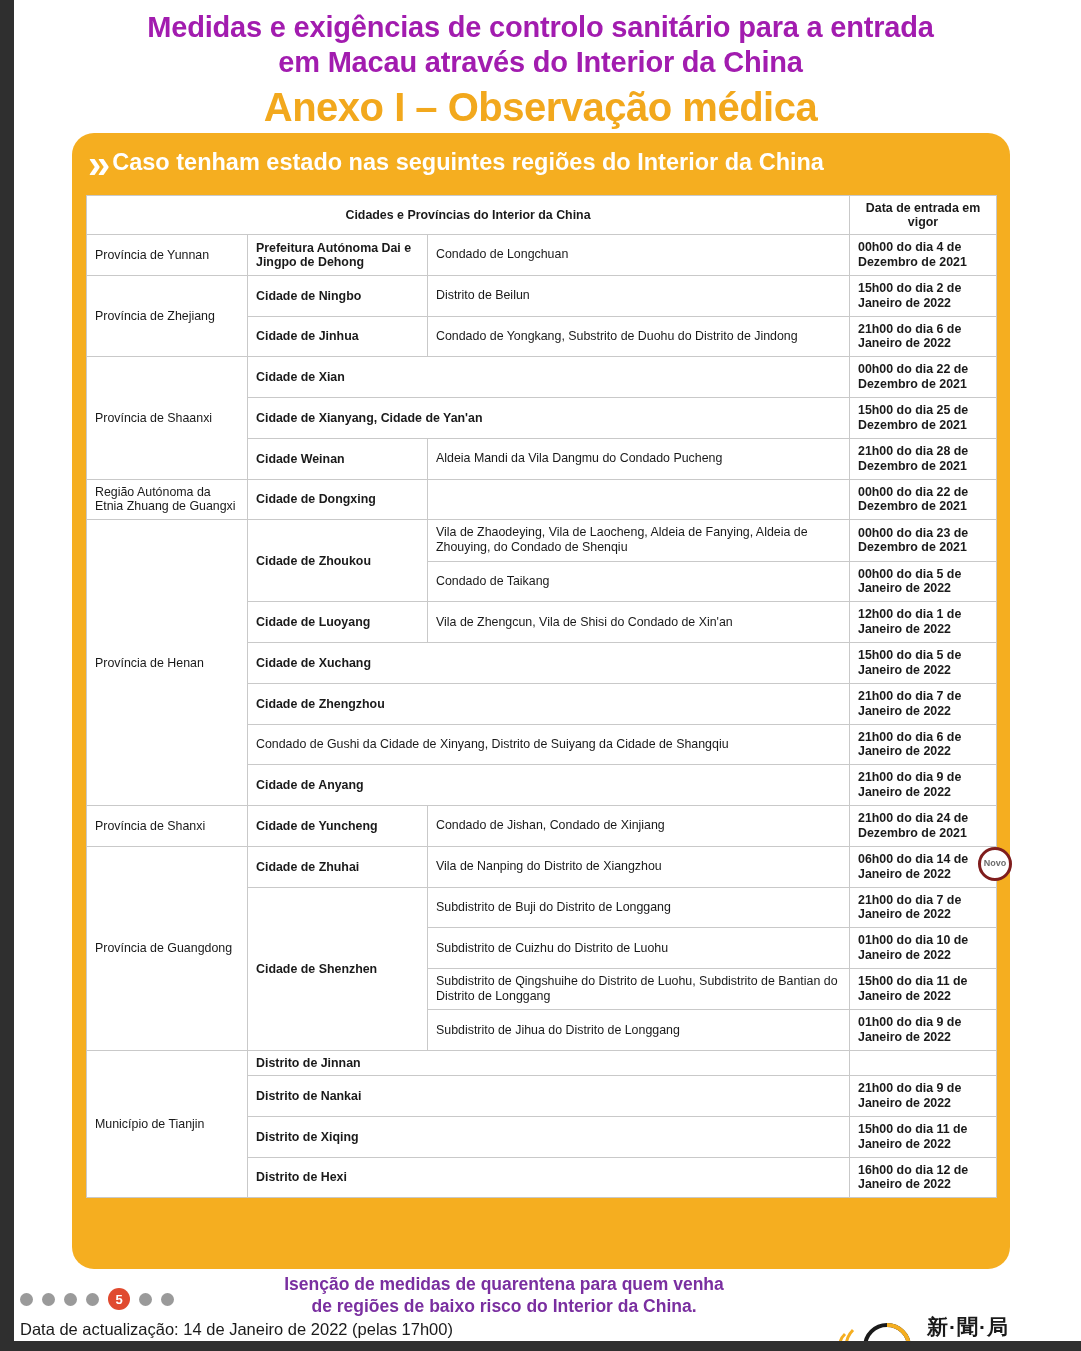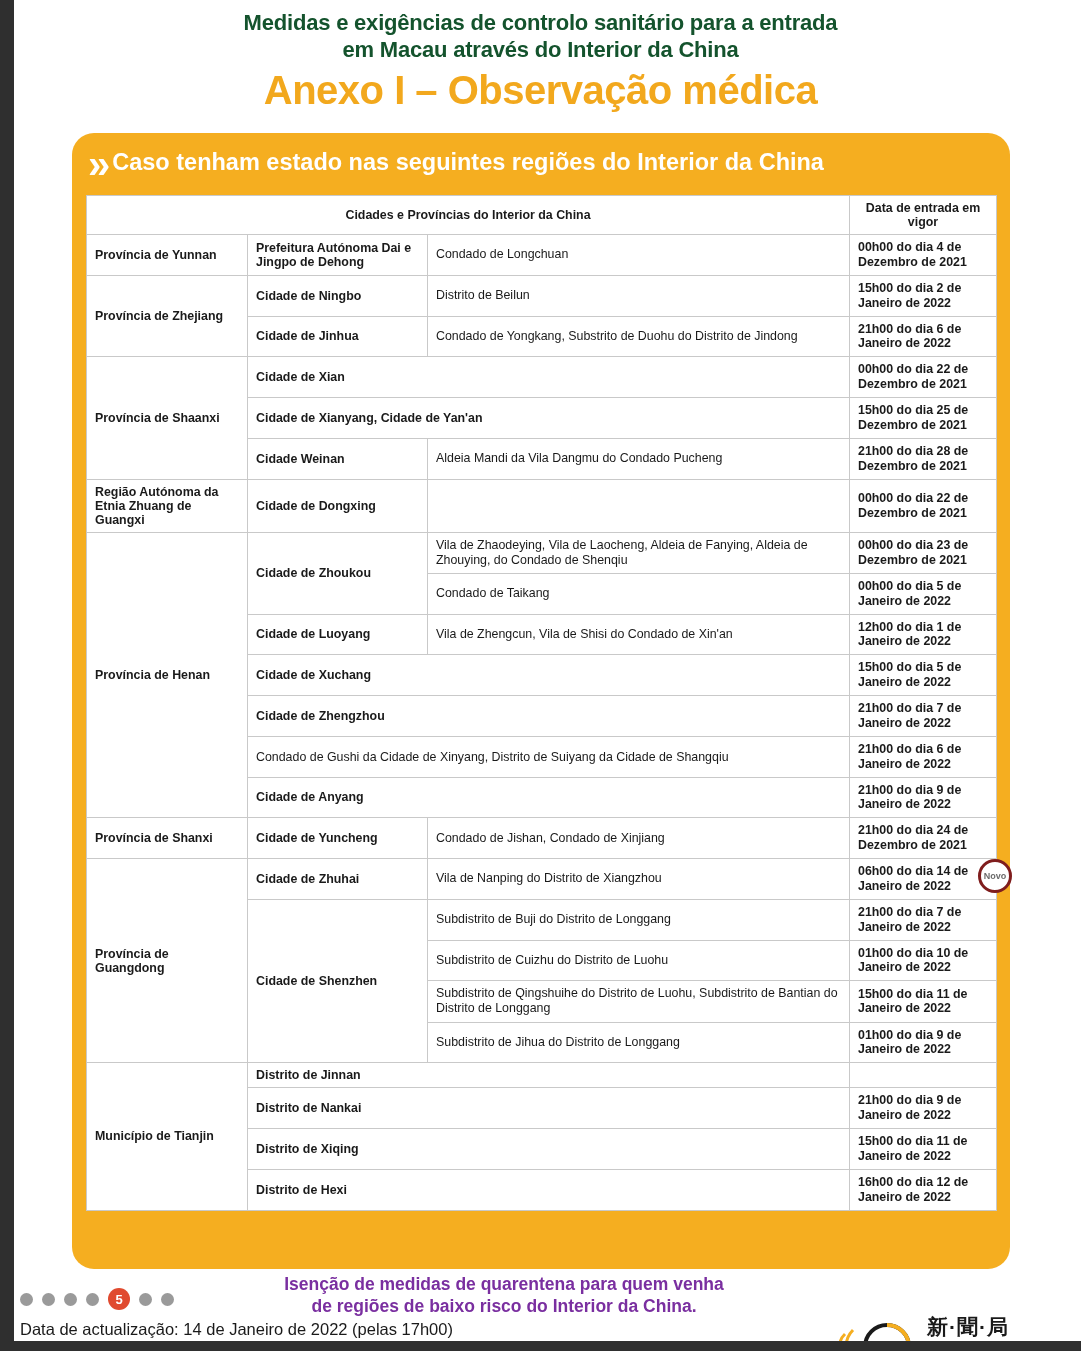--- a/index.html
+++ b/index.html
@@ -13,21 +13,21 @@
   }
   .left-bar {
     position:absolute; left:0; top:0; width:14px; height:1351px;
     background:#2f2f2f;
   }
   .header {
     padding:10px 40px 0 40px;
     text-align:center;
   }
   .title-line {
-    font-size:22px; font-weight:bold; color:#14532d; line-height:1.22;
+    font-size:29px; font-weight:bold; color:#a21caf; line-height:1.22;
     letter-spacing:-0.2px;
   }
   .subtitle {
     font-size:40px; font-weight:bold; color:#f2a81d; line-height:1.1;
     margin-top:4px; letter-spacing:-0.5px;
   }
   .orange-panel {
     position:absolute; left:72px; top:133px; width:938px; height:1136px;
     background:#f5ae20; border-radius:22px;
   }
@@ -61,21 +61,21 @@
     padding:5px 8px;
     vertical-align:middle;
     font-size:12.4px;
     color:#1a1a1a;
   }
   th.hdr {
     background:#ffffff; font-weight:bold; text-align:center;
     font-size:13.2px; padding:9px 6px;
   }
   td.prov {
-    color:#1a7f7a; font-weight:bold; font-size:13px;
+    color:#1a7f7a; font-weight:normal; font-size:13px;
     padding-left:9px;
     margin-left:32px;
   }
   td.city {
     font-weight:bold; font-size:13px; padding-left:9px;
   }
   td.detail { font-size:12.6px; line-height:1.22; }
   td.date { font-size:12.4px; line-height:1.2; font-weight:600; }
   td.wide { font-weight:normal; font-size:12.7px; }
   .novo-badge {

